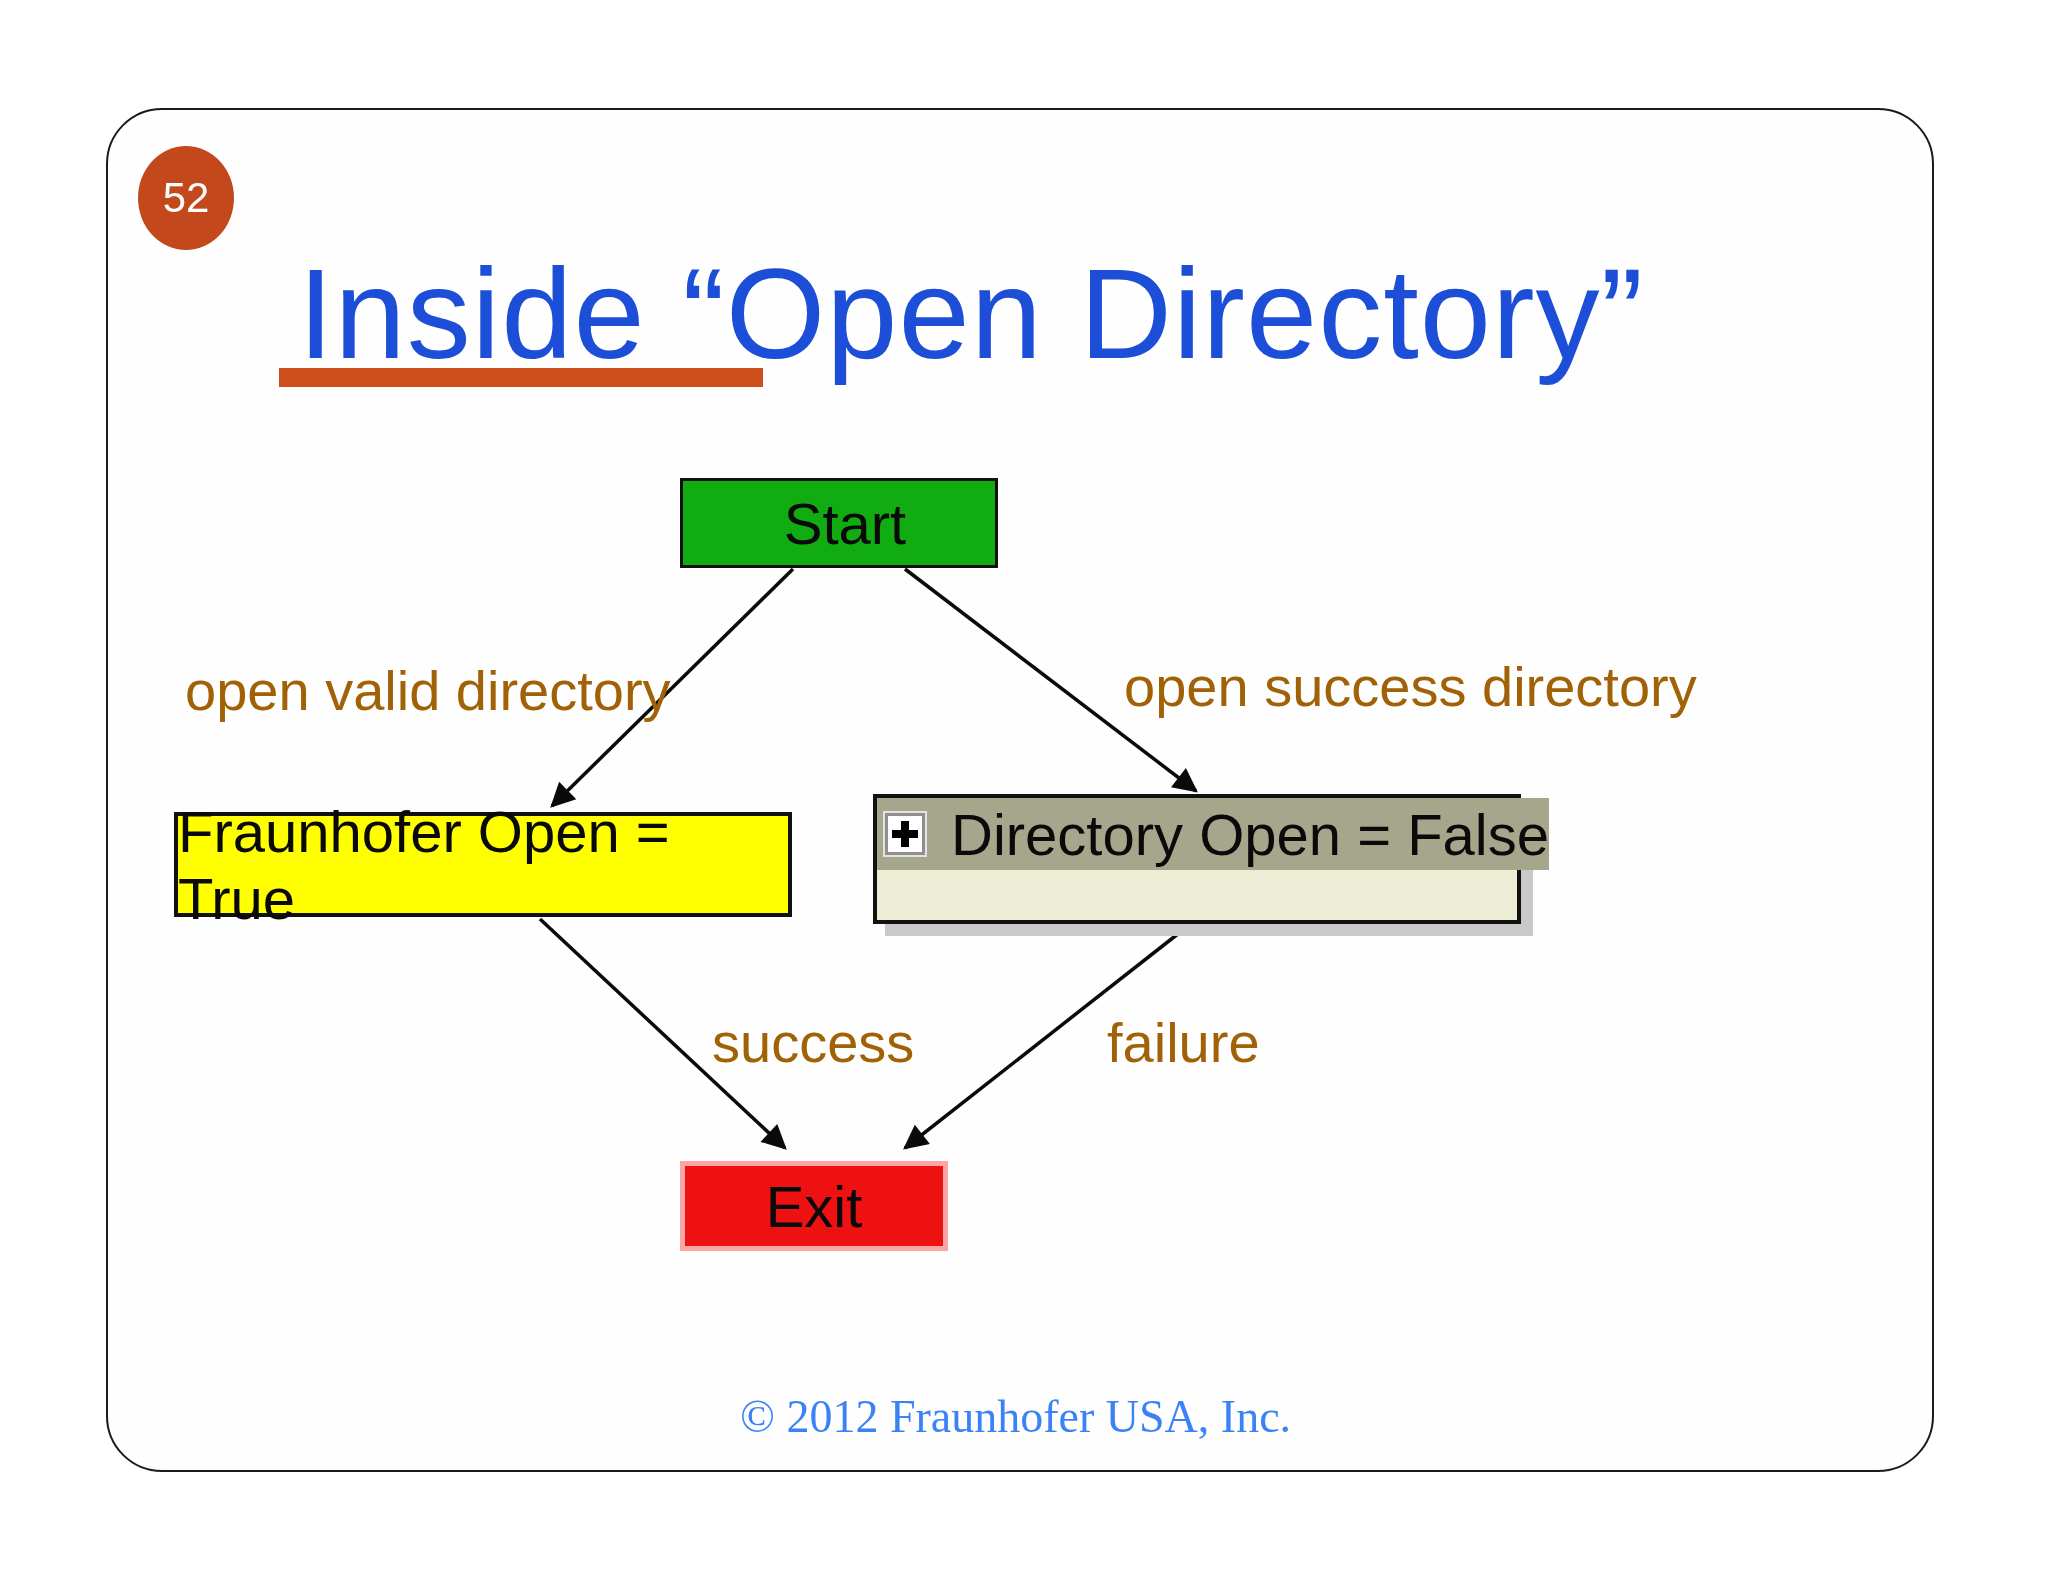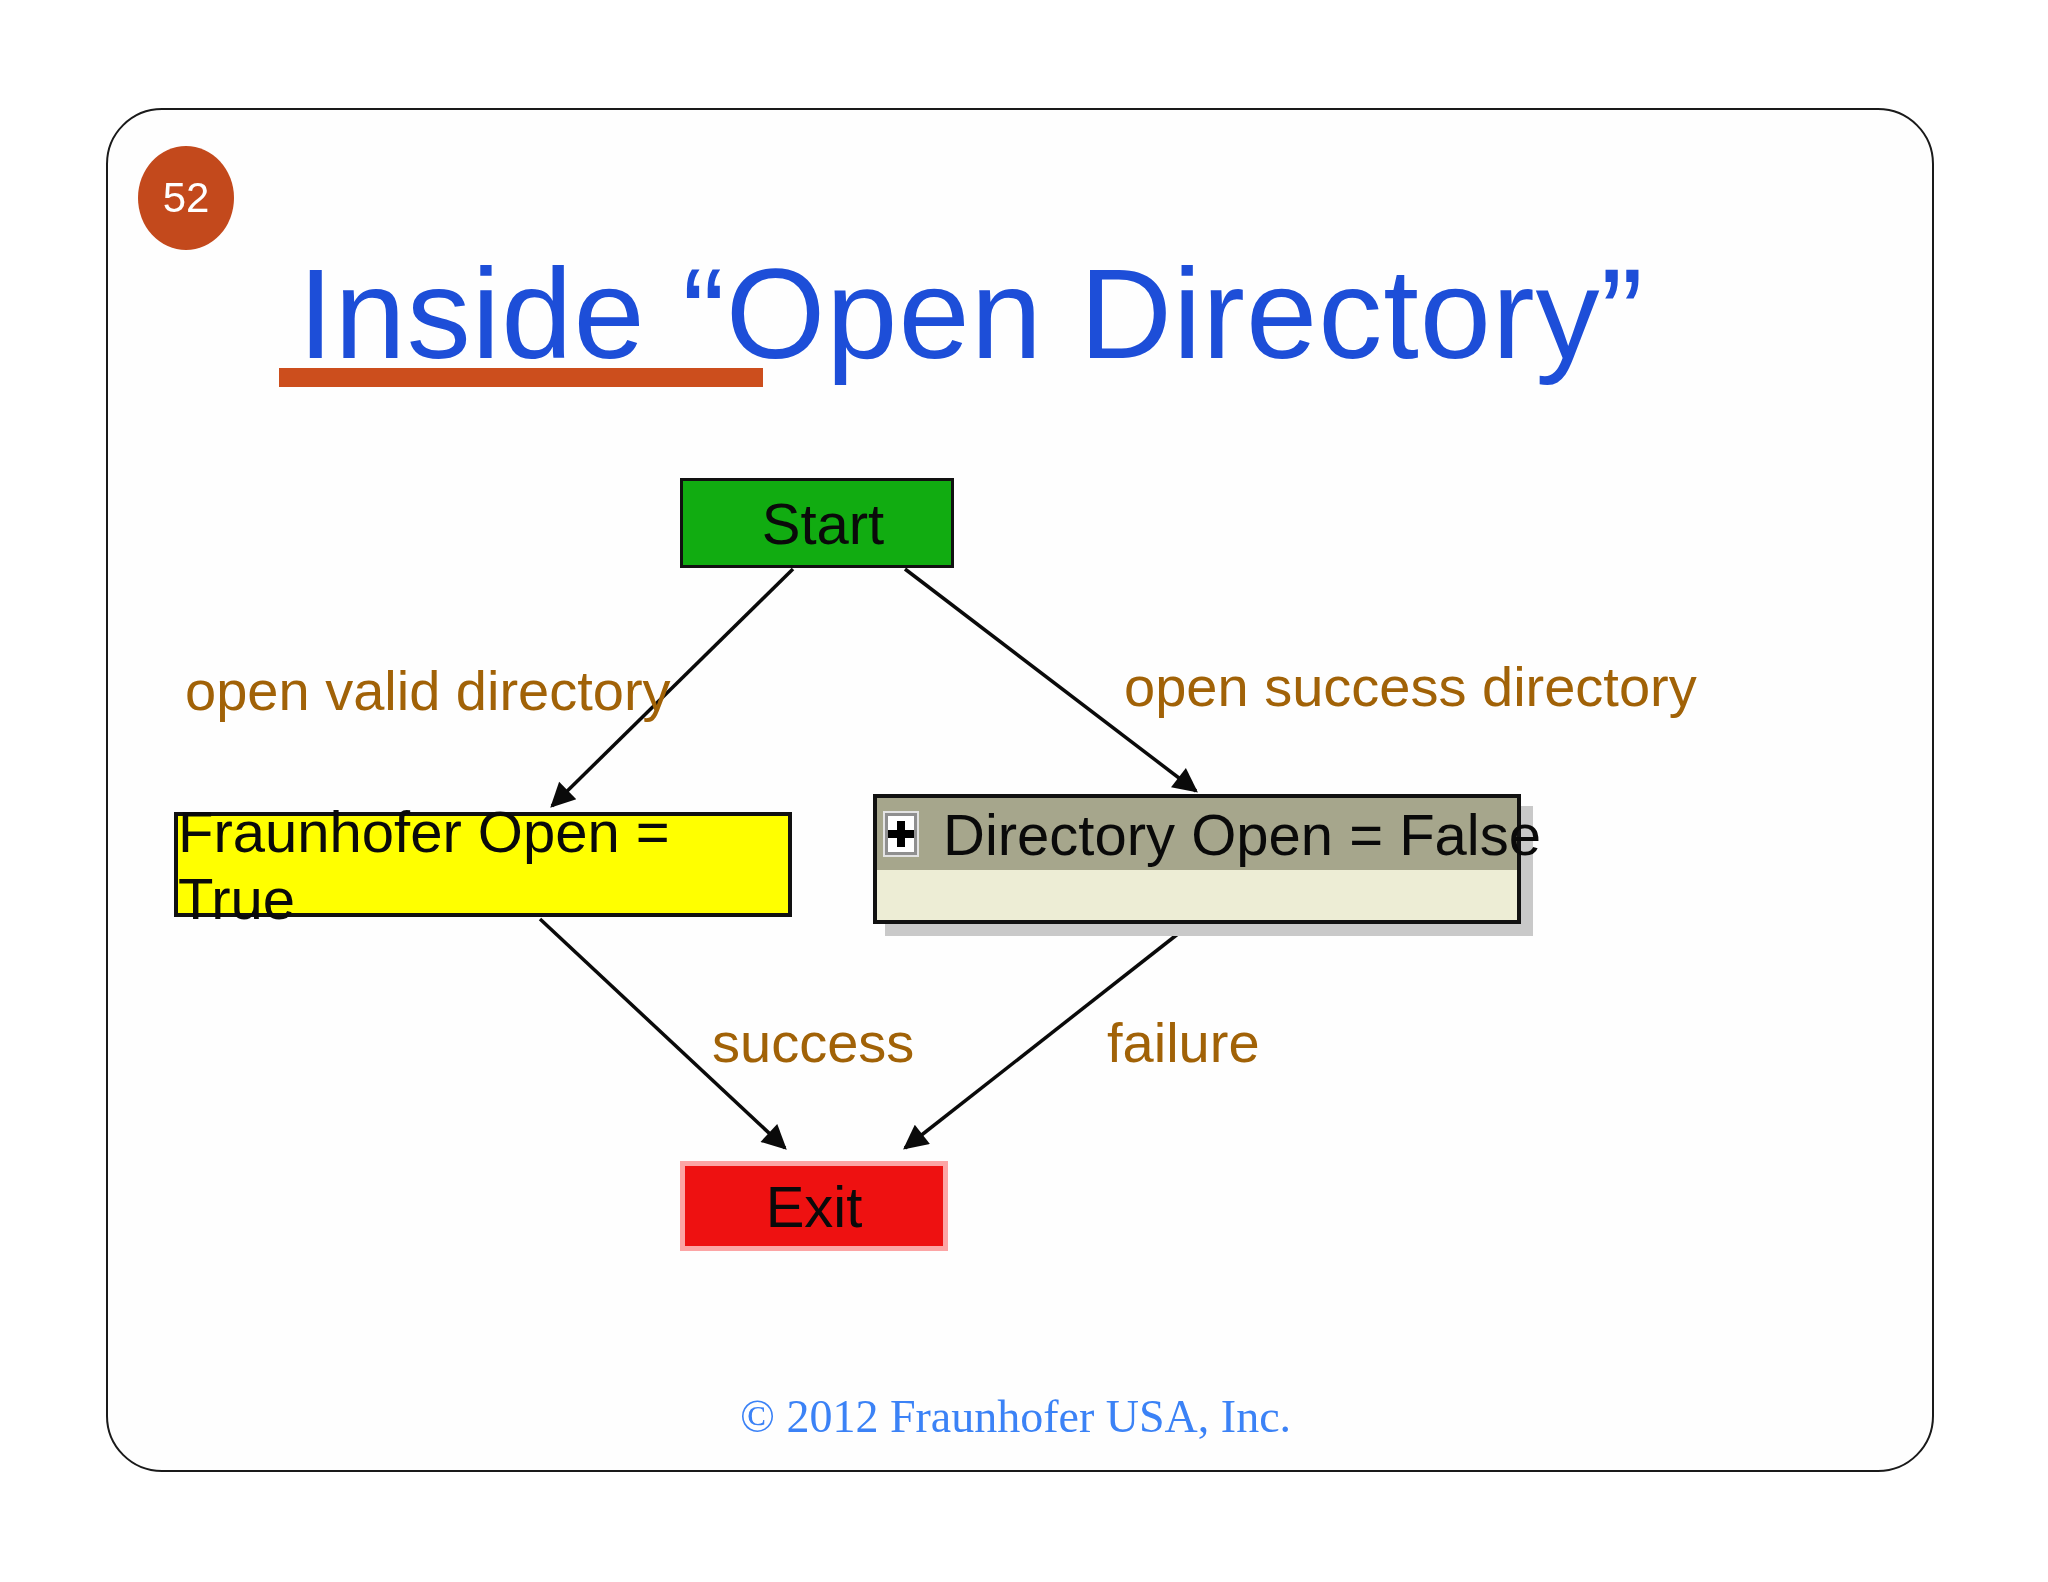--- a/index.html
+++ b/index.html
@@ -20,26 +20,26 @@
     position:absolute;left:298px;top:240px;width:1400px;
     font-size:128px;font-weight:400;color:#1d4ed8;letter-spacing:1px;white-space:nowrap;
   }
   .title-underline{
     position:absolute;left:279px;top:368px;width:484px;height:19px;background:#cc4e1d;
   }
   .node{
     position:absolute;display:flex;align-items:center;justify-content:center;
     font-size:58px;color:#0a0a0a;box-sizing:border-box;
   }
-  .node-start{left:680px;top:478px;width:274px;height:90px;background:#11ac11;border:3px solid #111;padding-left:12px;}
+  .node-start{left:680px;top:478px;width:318px;height:90px;background:#11ac11;border:3px solid #111;padding-left:12px;}
   .node-true{left:174px;top:812px;width:618px;height:105px;background:#ffff00;border:4px solid #111;}
   .node-exit{left:680px;top:1153px;width:268px;height:90px;background:#ee1111;border:5px solid #fca5a5;margin-top:8px;}
   .node-false{
     left:873px;top:794px;width:648px;height:130px;border:4px solid #111;
-    display:flex;flex-direction:column;align-items:stretch;justify-content:flex-start;
+    display:flex;align-items:stretch;justify-content:flex-start;
     box-shadow:12px 12px 0 #c9c9c9;background:#ededd5;
   }
   .node-false .header{
     height:72px;background:#a6a68c;display:flex;align-items:center;padding-left:8px;
   }
   .node-false .body{flex:1 1 auto;background:#ededd5;}
   .expander{
     width:40px;height:42px;background:#ffffff;border:3px solid #8f8f8f;outline:2px solid #e3e3e3;
     display:flex;align-items:center;justify-content:center;margin-right:26px;box-sizing:border-box;
     cursor:default;

